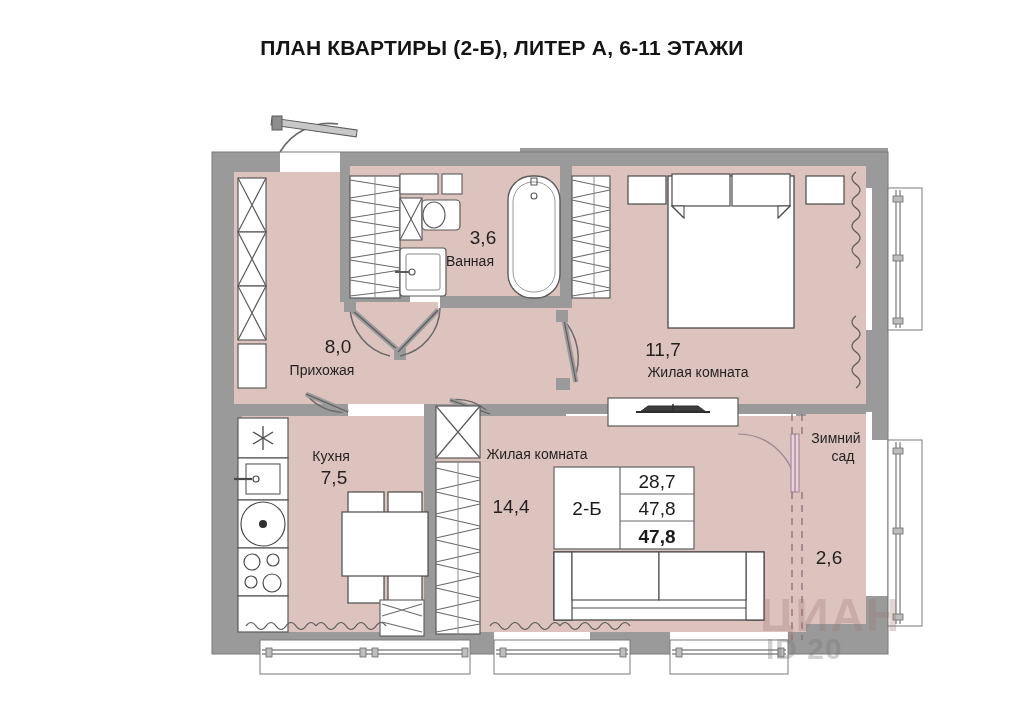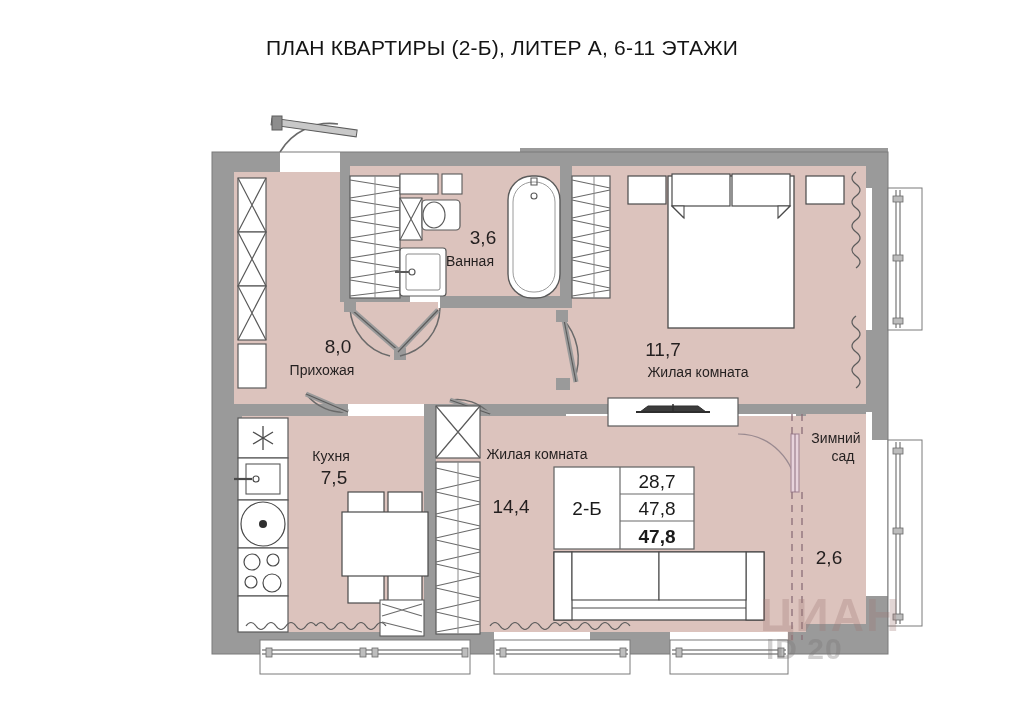--- a/index.html
+++ b/index.html
@@ -3,21 +3,21 @@
 <meta charset="utf-8">
 <style>
   html,body{margin:0;padding:0;background:#ffffff;}
   body{
     width:1023px;height:724px;
     font-family:"Liberation Sans","DejaVu Sans",sans-serif;
     color:#1a1a1a;overflow:hidden;position:relative;
   }
   #plan-title{
     position:absolute;left:0;top:36px;width:1004px;
-    text-align:center;font-size:21px;font-weight:normal;
+    text-align:center;font-size:21px;font-weight:bold;
     letter-spacing:.2px;color:#141414;
   }
   #floorplan{position:absolute;left:0;top:0;width:1023px;height:724px;}
   .wm{
     position:absolute;font-family:"Liberation Sans",sans-serif;
     font-weight:bold;color:rgba(160,120,115,.30);pointer-events:none;
   }
   #wm1{left:760px;top:588px;font-size:46px;letter-spacing:2px;}
   #wm2{left:766px;top:632px;font-size:30px;letter-spacing:1px;color:rgba(120,118,118,.34);}
   .lbl{font-family:"Liberation Sans","DejaVu Sans",sans-serif;fill:#231f1f;}

